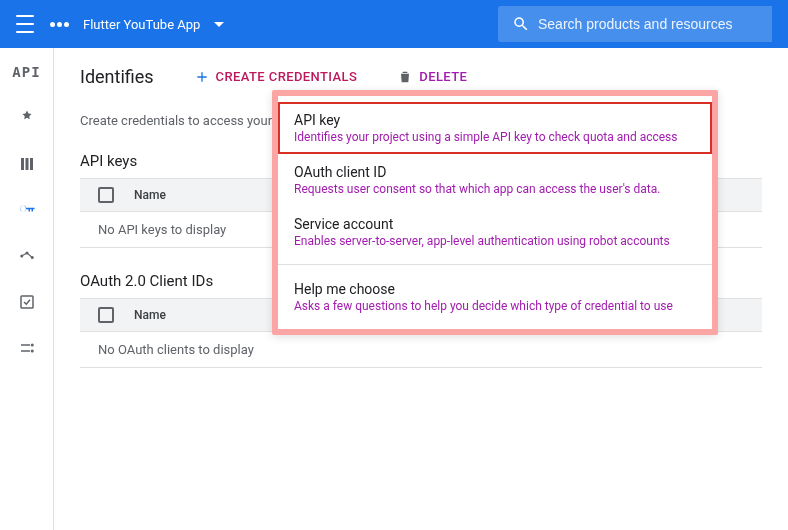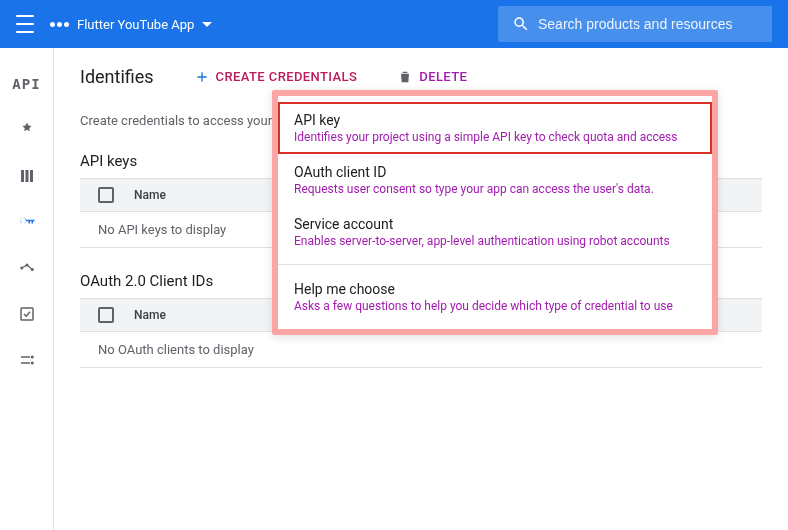--- a/index.html
+++ b/index.html
@@ -1,31 +1,31 @@
 <!DOCTYPE html>
 <html><head>
 <meta charset="utf-8">
 <style>
 * { box-sizing: border-box; margin: 0; padding: 0; }
 body { font-family: "Google Sans", Roboto, Arial, sans-serif; font-size: 13px; color: #202124; width: 788px; height: 530px; overflow: hidden; }
 .header { background: #1a73e8; color: #fff; height: 48px; display: flex; align-items: center; padding: 0 16px; gap: 16px; }
 .hamburger { width: 18px; height: 18px; display: flex; flex-direction: column; justify-content: space-between; cursor: pointer; }
 .hamburger div { height: 2px; background: #fff; border-radius: 1px; }
 .brand { font-size: 18px; font-weight: 400; letter-spacing: 0.2px; }
-.project { display: flex; align-items: center; gap: 8px; font-size: 13px; cursor: pointer; }
+.project { display: flex; align-items: center; gap: 14px; font-size: 13px; cursor: pointer; }
 .proj-icon { display: flex; gap: 2px; }
 .proj-icon span { width: 5px; height: 5px; background: #fff; border-radius: 50%; }
 .dropdown-caret { width: 0; height: 0; border-left: 5px solid transparent; border-right: 5px solid transparent; border-top: 5px solid #fff; }
 .spacer { flex: 1; }
 .search { background: rgba(255,255,255,0.2); border-radius: 3px 0 0 3px; height: 36px; display: flex; align-items: center; padding: 16px 14px; min-width: 260px; }
 .search svg { fill: #fff; width: 18px; height: 18px; }
 .search input { background: transparent; border: 0; outline: 0; color: #fff; font-size: 14px; margin-left: 8px; width: 220px; }
 .search input::placeholder { color: rgba(255,255,255,0.9); }
 .body { display: flex; height: calc(530px - 48px); }
-.rail { width: 54px; border-right: 1px solid #e0e0e0; display: flex; flex-direction: column; align-items: center; padding-top: 24px; gap: 22px; }
+.rail { width: 54px; border-right: 1px solid #e0e0e0; display: flex; flex-direction: column; align-items: center; padding-top: 12px; gap: 22px; }
 .rail-item { width: 24px; height: 24px; display: flex; align-items: center; justify-content: center; color: #5f6368; cursor: pointer; }
 .rail-item.active { color: #1a73e8; }
 .rail-api { font-family: monospace; font-size: 14px; font-weight: bold; letter-spacing: 1px; }
 .main { flex: 1; padding: 18px 0 0 0; position: relative; }
 .pagehead { display: flex; align-items: center; padding: 0 26px; gap: 40px; }
 .pagehead h1 { font-size: 18px; font-weight: 400; }
 .btn { display: flex; align-items: center; gap: 6px; font-size: 13px; font-weight: 500; letter-spacing: 0.4px; cursor: pointer; }
 .btn.blue { color: #be185d; }
 .btn.gray { color: #a21caf; }
 .intro { padding: 26px 26px 0 26px; color: #5f6368; }
@@ -132,21 +132,21 @@
 
     <div class="intro">Create credentials to access your enabled APIs.</div>
 
     <div class="menu">
       <div class="menu-item highlight">
         <div class="t">API key</div>
         <div class="d">Identifies your project using a simple API key to check quota and access</div>
       </div>
       <div class="menu-item">
         <div class="t">OAuth client ID</div>
-        <div class="d">Requests user consent so type your app can access the user's data.</div>
+        <div class="d">Requests user consent so that which app can access the user's data.</div>
       </div>
       <div class="menu-item">
         <div class="t">Service account</div>
         <div class="d">Enables server-to-server, app-level authentication using robot accounts</div>
       </div>
       <div class="menu-sep"></div>
       <div class="menu-item">
         <div class="t">Help me choose</div>
         <div class="d">Asks a few questions to help you decide which type of credential to use</div>
       </div>

